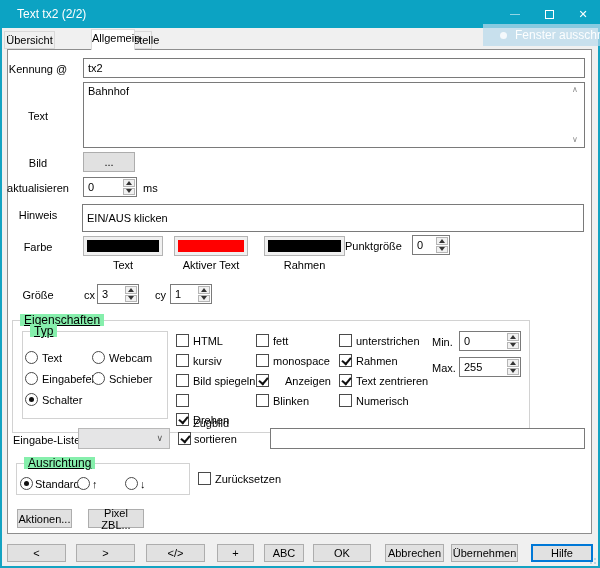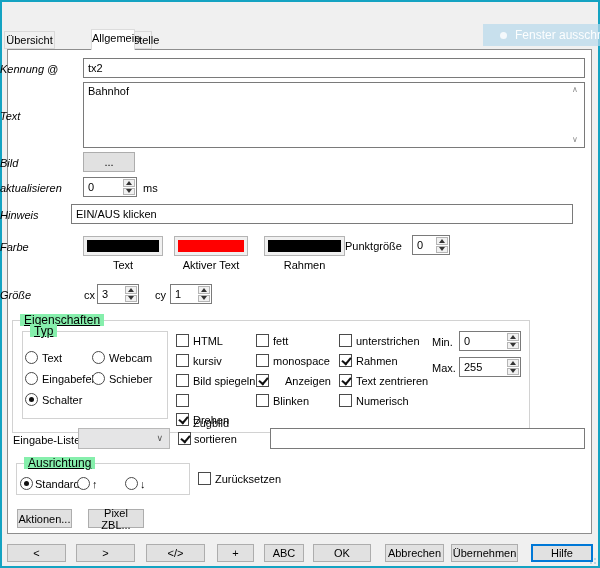--- a/index.html
+++ b/index.html
@@ -21,21 +21,21 @@
   .snip-dot{flex:0 0 7px;width:7px;height:7px;border-radius:50%;background:rgba(255,255,255,0.8);margin:0 8px 0 17px;}
   
   .tab{position:absolute;top:31px;height:18px;background:#f0f0f0;border:1px solid #d9d9d9;
        box-sizing:border-box;font-size:11px;text-align:center;line-height:16px;z-index:2;}
   .tab.on{top:29px;height:21px;background:#fff;border-bottom:none;z-index:5;border-color:#dcdcdc;}
   
   .panel{position:absolute;left:7px;top:49px;width:585px;height:485px;background:#fff;
          border:1px solid #8e8e8e;box-sizing:border-box;z-index:1;}
   .z{position:absolute;z-index:3;}
   .lbl{font-size:11px;color:#000;line-height:13px;}
-  .rlbl{text-align:left;left:0;width:76px;font-style:italic;}
+  .rlbl{text-align:center;left:0;width:76px;}
   .tbox{position:absolute;z-index:3;background:#fff;border:1px solid #7a7a7a;box-sizing:border-box;
         font-family:"Liberation Sans",sans-serif;font-size:11px;padding:2px 4px;color:#000;outline:none;}
   textarea.tbox{resize:none;overflow:hidden;}
   .scroll-ar{position:absolute;z-index:4;color:#8a8a8a;font-size:8px;line-height:8px;}
   
   .btn{position:absolute;z-index:3;background:#e1e1e1;border:1px solid #adadad;box-sizing:border-box;
        font-family:"Liberation Sans",sans-serif;font-size:11px;color:#000;
        display:flex;align-items:center;justify-content:center;padding:0;}
   .btn.on{border:2px solid #0078d7;}
   
@@ -68,20 +68,34 @@
          box-sizing:border-box;display:flex;align-items:center;}
   .combo-chevron{position:absolute;right:6px;top:4px;color:#555;font-size:9px;}
   .grip{position:absolute;right:4px;bottom:4px;width:2px;height:2px;background:#b9d7e2;
         box-shadow:-4px 0 #b9d7e2,0 -4px #b9d7e2;z-index:3;}
 </style>
 </head>
 <body>
 
 <div class="window">
 
+  <div class="titlebar">
+    <span class="title-text">Text tx2 (2/2)</span>
+    <div class="winbtns">
+      <div class="winbtn">
+          <span class="ic-min"></span>
+        </div>
+      <div class="winbtn">
+          <span class="ic-max"></span>
+        </div>
+      <div class="winbtn">
+          <span class="ic-close">✕</span>
+        </div>
+    </div>
+  </div>
 
   <div class="snip">
     <span class="snip-dot"></span>
     <span>Fenster ausschn</span>
   </div>
 
   <div class="tab" style="left:4px;width:51px;">Übersicht</div>
   <div class="tab on" style="left:55px;width:44px;margin-left:36px;">Allgemein</div>
   <div class="tab" style="left:99px;width:53px;">Schnittstelle</div>
 
@@ -106,21 +120,21 @@
           <i class="tri-up"></i>
         </span>
       <span class="sb">
           <i class="tri-dn"></i>
         </span>
     </span>
   </div>
   <span class="z lbl" style="left:143px;top:182px;">ms</span>
 
   <span class="z lbl rlbl" style="top:209px;">Hinweis</span>
-  <input class="tbox" style="left: 71px; top: 204px; width: 502px; height: 20px;" value="EIN/AUS klicken">
+  <input class="tbox" style="left: 82px; top: 204px; width: 502px; height: 28px;" value="EIN/AUS klicken">
 
   <span class="z lbl rlbl" style="top:241px;">Farbe</span>
   <div class="swatch" style="left:83px;top:236px;width:80px;">
     <div class="swatch-inner" style="background-color: rgb(0, 0, 0);"></div>
   </div>
   <div class="swatch" style="left:174px;top:236px;width:74px;">
     <div class="swatch-inner" style="background-color: rgb(255, 0, 0);"></div>
   </div>
   <div class="swatch" style="left:264px;top:236px;width:81px;">
     <div class="swatch-inner" style="background-color: rgb(0, 0, 0);"></div>

